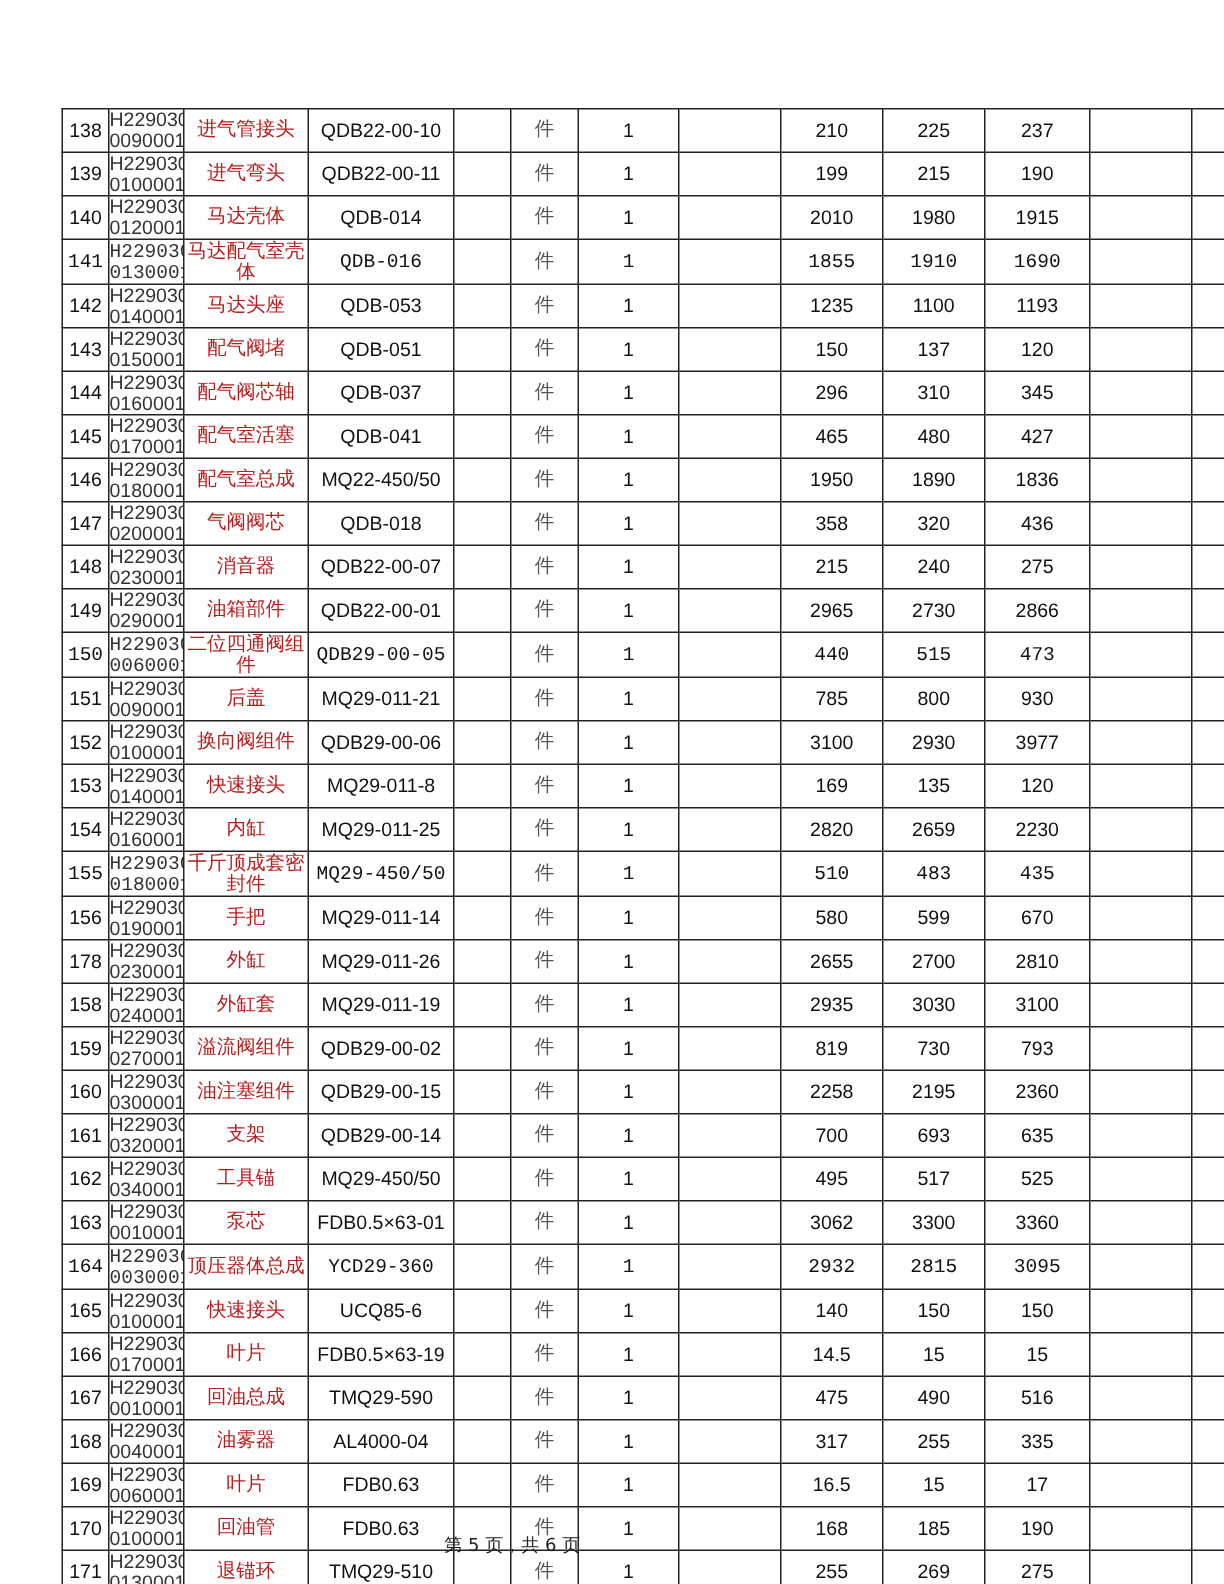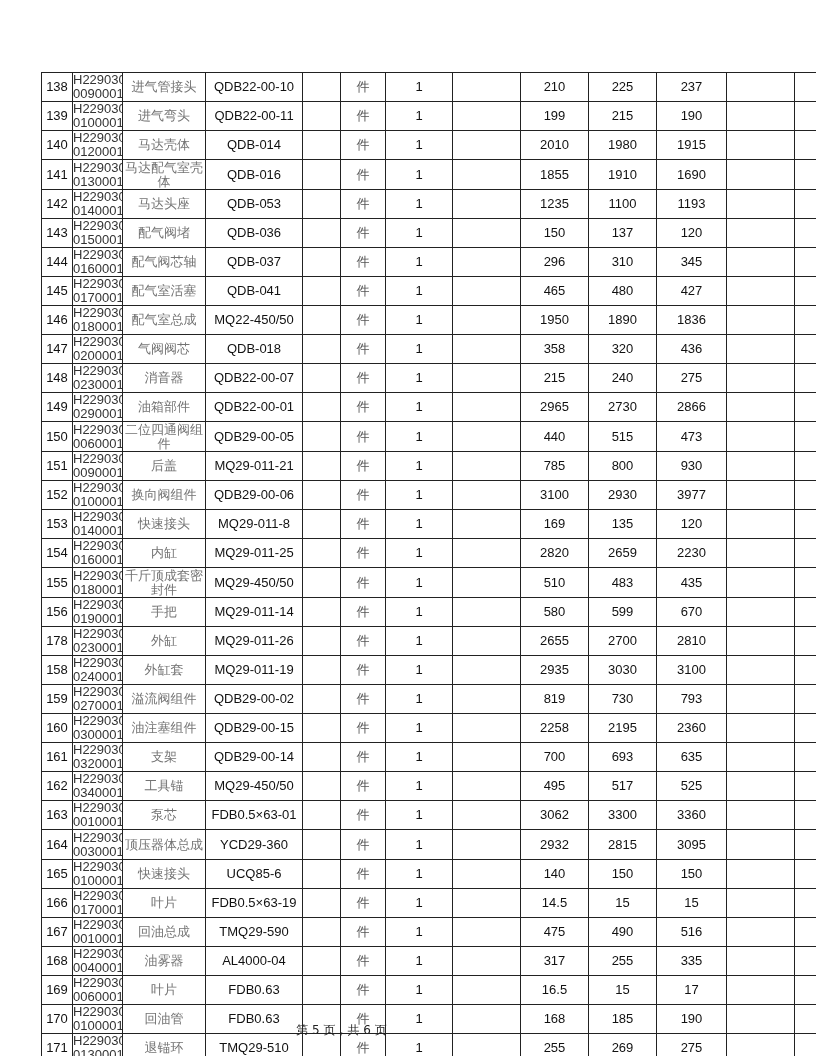--- a/index.html
+++ b/index.html
@@ -7,24 +7,24 @@
          font-family: "Liberation Sans", "DejaVu Sans", sans-serif; color: #111; }
   table.parts { position: absolute; left: 41px; top: 72px; border-collapse: collapse;
                 table-layout: fixed; width: 753px; }
   table.parts td { border: 1.4px solid #222; padding: 0; text-align: center; vertical-align: middle;
                    font-size: 13px; line-height: 14px; overflow: hidden; }
   col.c-no { width: 31px; } col.c-code { width: 50px; } col.c-name { width: 83px; }
   col.c-model { width: 97px; } col.c-blank1 { width: 38px; } col.c-unit { width: 45px; }
   col.c-qty { width: 67px; } col.c-blank2 { width: 68px; } col.c-p1 { width: 68px; }
   col.c-p2 { width: 68px; } col.c-p3 { width: 70px; } col.c-e1 { width: 68px; } col.c-e2 { width: 68px; }
   tr.r1 td { height: 19.6px; }
-  tr.r2 td { height: 29px; }
+  tr.r2 td { height: 29px; font-family: Liberation Mono, monospace; }
   td.no { font-size: 14px; }
   td.code { font-size: 7px; line-height: 9px; color: #333; }
-  td.name { font-family: "DejaVu Serif", "Liberation Serif", serif; font-size: 13px; color: #737373; line-height: 13px; }
+  td.name { font-family: "DejaVu Serif", "Liberation Serif", serif; font-size: 13px; color: #b91c1c; line-height: 13px; }
   td.unit { font-family: "DejaVu Serif", "Liberation Serif", serif; color: #555; }
   td.num { font-size: 13px; }
   .footer { position: absolute; left: 0; width: 683px; top: 1022px; text-align: center;
             font-size: 12px; color: #222; font-family: "DejaVu Sans", sans-serif; }
 </style>
 </head>
 <body>
 
 <table class="parts">
   <colgroup>
@@ -138,21 +138,21 @@
     <td></td>
   </tr>
 
   <tr class="r1">
     <td class="no">143</td>
     <td class="code">
       <div>H22903001</div>
       <div>0150001</div>
     </td>
     <td class="name">配气阀堵</td>
-    <td class="model">QDB-036</td>
+    <td class="model">QDB-051</td>
     <td></td>
     <td class="unit">件</td>
     <td class="qty">1</td>
     <td></td>
     <td class="num">150</td>
     <td class="num">137</td>
     <td class="num">120</td>
     <td></td>
     <td></td>
   </tr>

